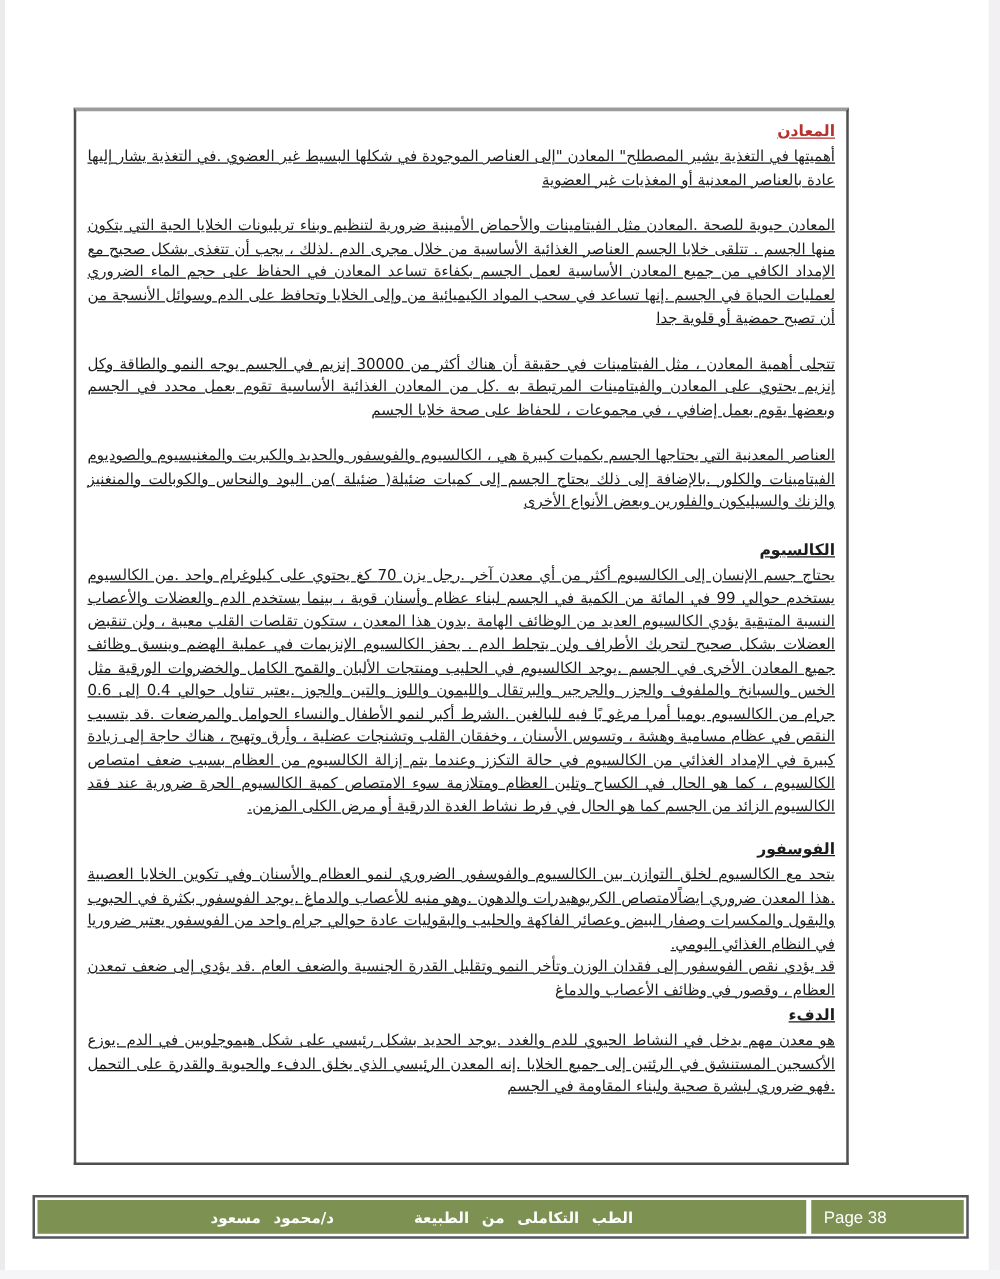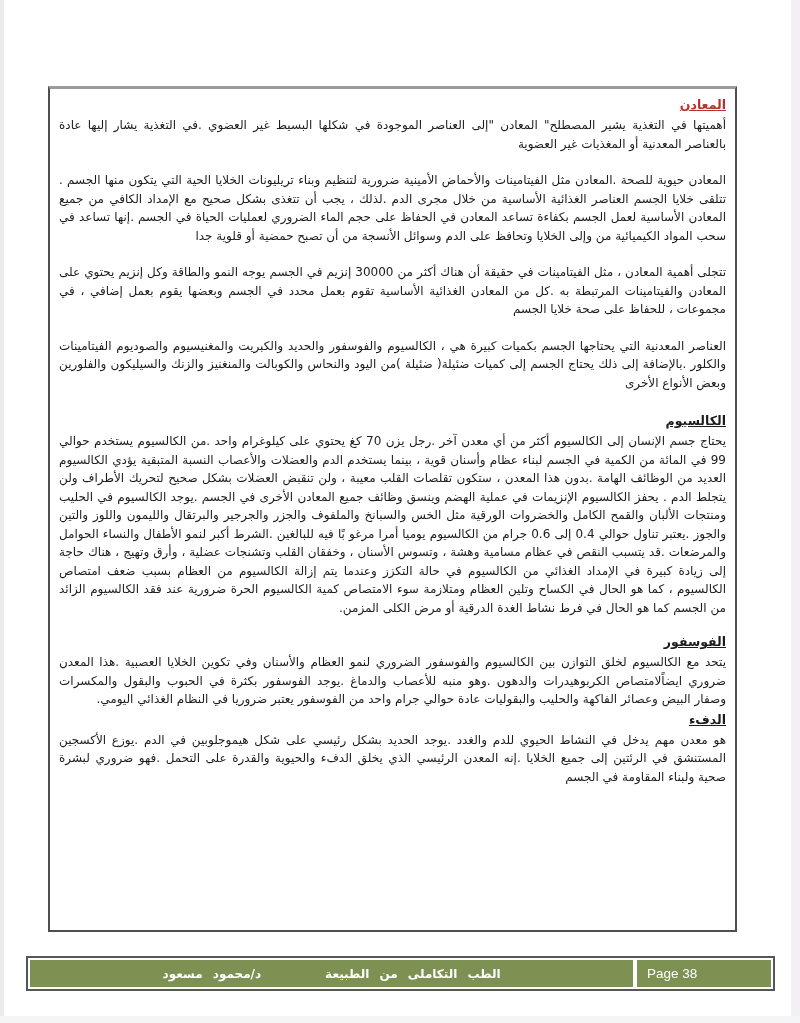--- a/index.html
+++ b/index.html
@@ -24,33 +24,34 @@
     position: absolute; right: 0; top: 0; width: 9px; height: 100%;
     background: #f2f0f2;
   }
   .edge-bottom {
     position: absolute; left: 0; bottom: 0; width: 100%; height: 7px;
     background: #f5f4f6;
   }
 
   .content-box {
     position: absolute;
-    left: 48px;
+    left: 59px;
     top: 86px;
-    width: 689px;
+    width: 620px;
     min-height: 846px;
     max-height: 864px;
     overflow: hidden;
     box-sizing: border-box;
     border: 2px solid #4f4f4f;
     border-top: 3px solid #9b9b9b;
     padding: 5px 9px 4px 9px;
     direction: rtl;
     text-align: justify;
     color: #1c1c1c;
+    text-decoration: underline;
   }
   .content-box p {
     margin: 0;
     font-size: 12px;
     line-height: 18.5px;
     text-align: justify;
   }
   .sec-title {
     display: inline-block;
     margin: 0 0 2px 0;
@@ -91,21 +92,21 @@
     direction: rtl;
     justify-content: center;
     gap: 64px;
     color: #ffffff;
     font-size: 12px;
     font-weight: bold;
     letter-spacing: 1.5px;
     word-spacing: 6px;
   }
   .footer-cell.page-cell {
-    width: 134px;
+    width: 122px;
     direction: ltr;
     padding-left: 10px;
     box-sizing: border-box;
     color: #ffffff;
     font-size: 13.5px;
     font-family: "Liberation Sans", sans-serif;
   }
 </style>
 </head>
 <body>
@@ -125,20 +126,21 @@
     </div>
 
     <div>
       <span class="sec-title">الكالسيوم</span>
       <p class="gap-md">يحتاج جسم الإنسان إلى الكالسيوم أكثر من أي معدن آخر .رجل يزن 70 كغ يحتوي على كيلوغرام واحد .من الكالسيوم يستخدم حوالي 99 في المائة من الكمية في الجسم لبناء عظام وأسنان قوية ، بينما يستخدم الدم والعضلات والأعصاب النسبة المتبقية يؤدي الكالسيوم العديد من الوظائف الهامة .بدون هذا المعدن ، ستكون تقلصات القلب معيبة ، ولن تنقبض العضلات بشكل صحيح لتحريك الأطراف ولن يتجلط الدم . يحفز الكالسيوم الإنزيمات في عملية الهضم وينسق وظائف جميع المعادن الأخرى في الجسم .يوجد الكالسيوم في الحليب ومنتجات الألبان والقمح الكامل والخضروات الورقية مثل الخس والسبانخ والملفوف والجزر والجرجير والبرتقال والليمون واللوز والتين والجوز .يعتبر تناول حوالي 0.4 إلى 0.6 جرام من الكالسيوم يوميا أمرا مرغو بًا فيه للبالغين .الشرط أكبر لنمو الأطفال والنساء الحوامل والمرضعات .قد يتسبب النقص في عظام مسامية وهشة ، وتسوس الأسنان ، وخفقان القلب وتشنجات عضلية ، وأرق وتهيج ، هناك حاجة إلى زيادة كبيرة في الإمداد الغذائي من الكالسيوم في حالة التكزز وعندما يتم إزالة الكالسيوم من العظام بسبب ضعف امتصاص الكالسيوم ، كما هو الحال في الكساح وتلين العظام ومتلازمة سوء الامتصاص كمية الكالسيوم الحرة ضرورية عند فقد الكالسيوم الزائد  من الجسم كما هو الحال في فرط نشاط الغدة الدرقية أو مرض الكلى المزمن.</p>
     </div>
 
     <div>
       <span class="sec-title">الفوسفور</span>
       <p>يتحد مع الكالسيوم لخلق التوازن بين الكالسيوم والفوسفور الضروري لنمو العظام والأسنان وفي تكوين الخلايا العصبية .هذا المعدن ضروري ايضاًلامتصاص الكربوهيدرات والدهون .وهو منبه للأعصاب والدماغ .يوجد الفوسفور بكثرة في الحبوب والبقول والمكسرات وصفار البيض وعصائر الفاكهة والحليب والبقوليات عادة حوالي جرام واحد من الفوسفور يعتبر ضروريا في النظام الغذائي اليومي.</p>
+      <p>قد يؤدي نقص الفوسفور إلى فقدان الوزن وتأخر النمو وتقليل القدرة الجنسية والضعف العام .قد يؤدي إلى ضعف تمعدن العظام ، وقصور في وظائف الأعصاب والدماغ</p>
     </div>
 
     <div>
       <span class="sec-title">الدفء</span>
       <p>هو معدن مهم يدخل في النشاط الحيوي للدم والغدد .يوجد الحديد بشكل رئيسي على شكل هيموجلوبين في الدم .يوزع الأكسجين المستنشق في الرئتين إلى جميع الخلايا .إنه المعدن الرئيسي الذي يخلق الدفء والحيوية والقدرة على التحمل .فهو ضروري لبشرة صحية ولبناء المقاومة في الجسم</p>
     </div>
   </div>
 
   <div class="footer-bar">
     <div class="footer-cell main">

